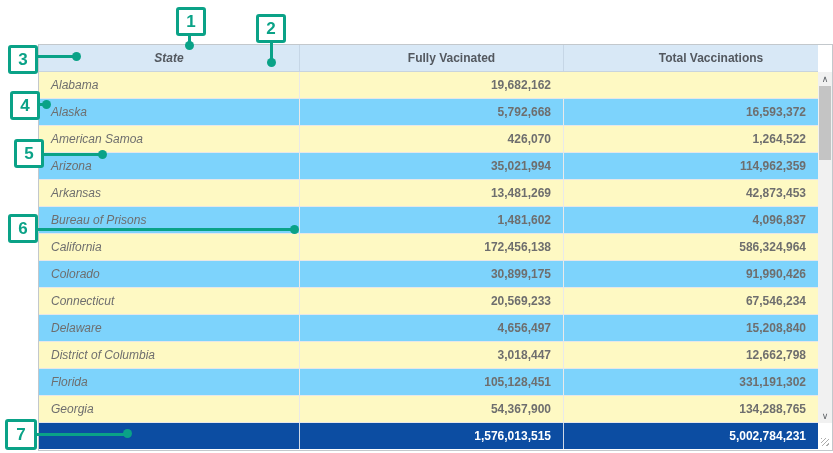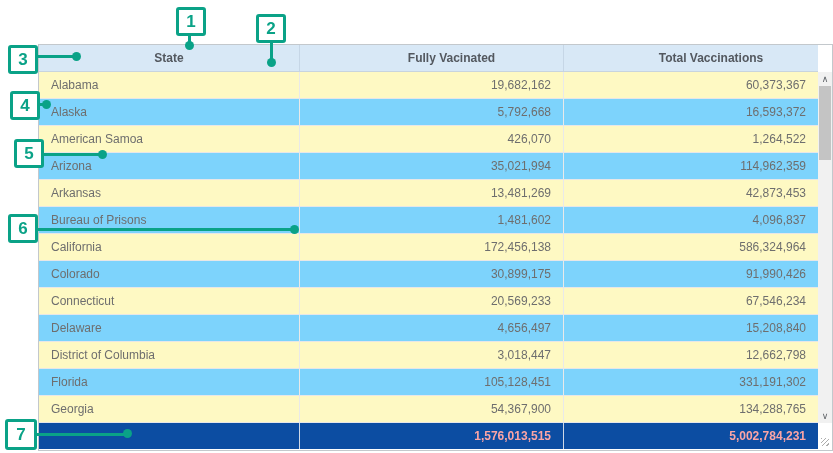--- a/index.html
+++ b/index.html
@@ -27,49 +27,49 @@
     width: 779px; height: 27px;
     background: #d8e8f6;
     border-bottom: 1px solid #c8d4de;
   }
   .hcell {
     display: flex; align-items: center; justify-content: center;
     font-size: 12px; font-weight: 700; color: #53585f;
     height: 100%;
   }
   .hcell + .hcell { border-left: 1px solid #c6d6e6; padding-left: 40px; }
-  .col-state { width: 260px; }
+  .col-state { width: 260px; font-style: italic; }
   .col-fully { width: 264px; }
   .col-total { width: 255px; }
 
   .tbody { width: 779px; }
   .trow {
     display: flex;
     height: 27px;
     background: #fef9c3;
     border-bottom: 1px solid #e7e7e7;
   }
   .trow.alt { background: #7dd3fc; }
   .cell {
     display: flex; align-items: center;
     font-size: 12px; color: #6e6e6e;
     height: 100%;
     padding: 0 12px;
     overflow: hidden; white-space: nowrap;
   }
-  .cell + .cell { border-left: 1px solid #e9e9e9; }
+  .cell + .cell { border-left: 1px solid #e9e9e9; font-weight: bold; }
   .cell.num { justify-content: flex-end; }
 
   .totalrow {
     display: flex;
     width: 779px; height: 26px;
     background: #0c4da2;
     margin-top: 0px;
   }
-  .totalrow .cell { color: #fca5a5; font-weight: 700; font-size: 12px; }
+  .totalrow .cell { color: #ffffff; font-weight: 700; font-size: 12px; }
   .totalrow .cell + .cell { border-left: 1px solid #cfd8e6; }
 
   
   .vscroll {
     position: absolute;
     right: 0; top: 27px;
     width: 14px; height: 351px;
     background: #f1f1f1;
   }
   .scroll-arrow {
@@ -154,21 +154,20 @@
     <div class="thead">
       <div class="hcell col-state">State</div>
       <div class="hcell col-fully">Fully Vacinated</div>
       <div class="hcell col-total">Total Vaccinations</div>
     </div>
 
     <div class="tbody">
         <div class="trow">
     <div class="cell col-state">Alabama</div>
     <div class="cell num col-fully">19,682,162</div>
-    <div class="cell num col-total">60,373,367</div>
   </div>
         <div class="trow alt">
     <div class="cell col-state">Alaska</div>
     <div class="cell num col-fully">5,792,668</div>
     <div class="cell num col-total">16,593,372</div>
   </div>
         <div class="trow">
     <div class="cell col-state">American Samoa</div>
     <div class="cell num col-fully">426,070</div>
     <div class="cell num col-total">1,264,522</div>

